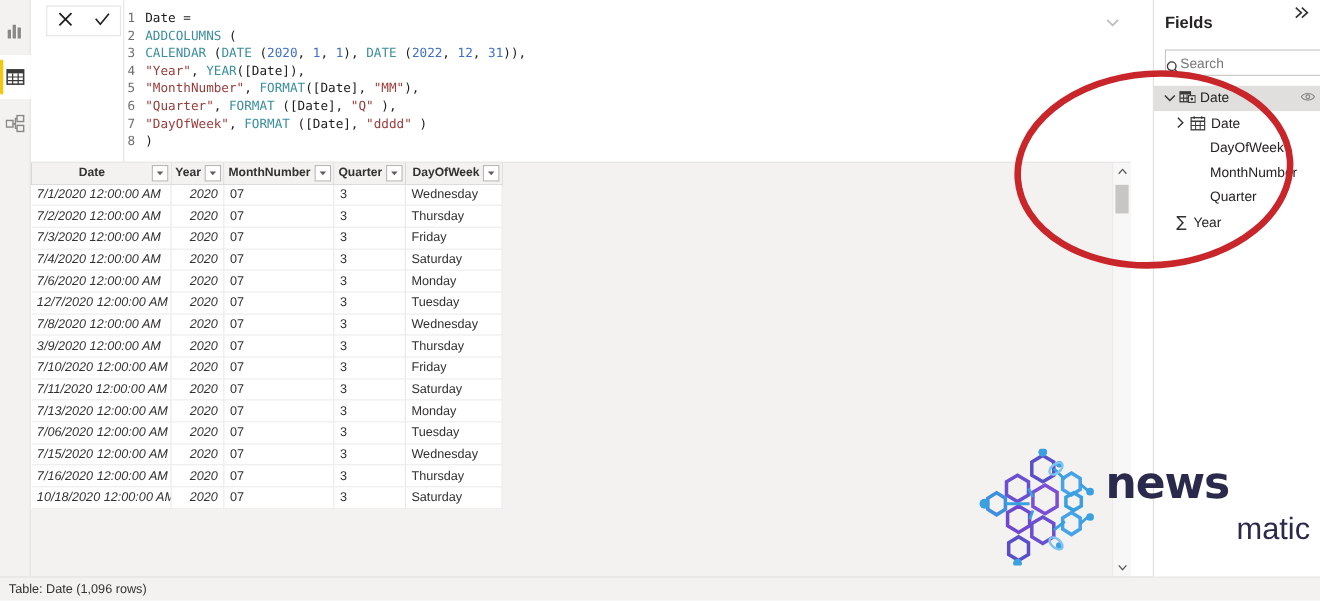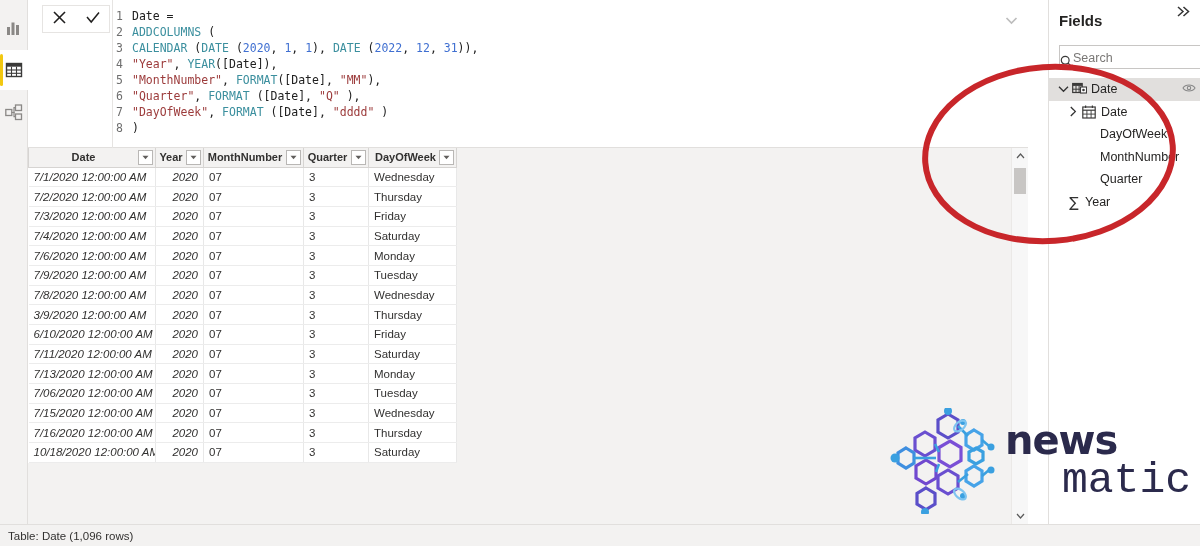--- a/index.html
+++ b/index.html
@@ -202,22 +202,22 @@
   }
   #wm-text{
     position:absolute;left:117px;top:4px;width:190px;height:100px;
   }
   #wm-news{
     font-family:"DejaVu Sans",sans-serif;
     font-size:40px;font-weight:bold;color:#2b2a4c;letter-spacing:-1px;
     line-height:56px;
   }
   #wm-matic{
-    font-family:Liberation Mono, monospace;
-    font-size:43px;color:#2b2a4c;line-height:34px;
+    font-family:Liberation Sans, sans-serif;
+    font-size:28px;color:#2b2a4c;line-height:34px;
     text-align:right;padding-right:4px;margin-top:-4px;
   }
   #wm-mark{position:absolute;left:0;top:0;width:112px;height:106px;}
 </style>
 </head>
 <body>
 
 <div id="view-rail">
   <div class="rail-btn" id="rail-report">
     <span>
@@ -380,42 +380,42 @@
           <td class="c-dow">Saturday</td>
         </tr>
         <tr>
           <td class="c-date">7/6/2020 12:00:00 AM</td>
           <td class="c-year">2020</td>
           <td class="c-month">07</td>
           <td class="c-quarter">3</td>
           <td class="c-dow">Monday</td>
         </tr>
         <tr>
-          <td class="c-date">7/9/2020 12:00:00 AM</td>
+          <td class="c-date">12/7/2020 12:00:00 AM</td>
           <td class="c-year">2020</td>
           <td class="c-month">07</td>
           <td class="c-quarter">3</td>
           <td class="c-dow">Tuesday</td>
         </tr>
         <tr>
           <td class="c-date">7/8/2020 12:00:00 AM</td>
           <td class="c-year">2020</td>
           <td class="c-month">07</td>
           <td class="c-quarter">3</td>
           <td class="c-dow">Wednesday</td>
         </tr>
         <tr>
           <td class="c-date">3/9/2020 12:00:00 AM</td>
           <td class="c-year">2020</td>
           <td class="c-month">07</td>
           <td class="c-quarter">3</td>
           <td class="c-dow">Thursday</td>
         </tr>
         <tr>
-          <td class="c-date">6/10/2020 12:00:00 AM</td>
+          <td class="c-date">7/10/2020 12:00:00 AM</td>
           <td class="c-year">2020</td>
           <td class="c-month">07</td>
           <td class="c-quarter">3</td>
           <td class="c-dow">Friday</td>
         </tr>
         <tr>
           <td class="c-date">7/11/2020 12:00:00 AM</td>
           <td class="c-year">2020</td>
           <td class="c-month">07</td>
           <td class="c-quarter">3</td>

